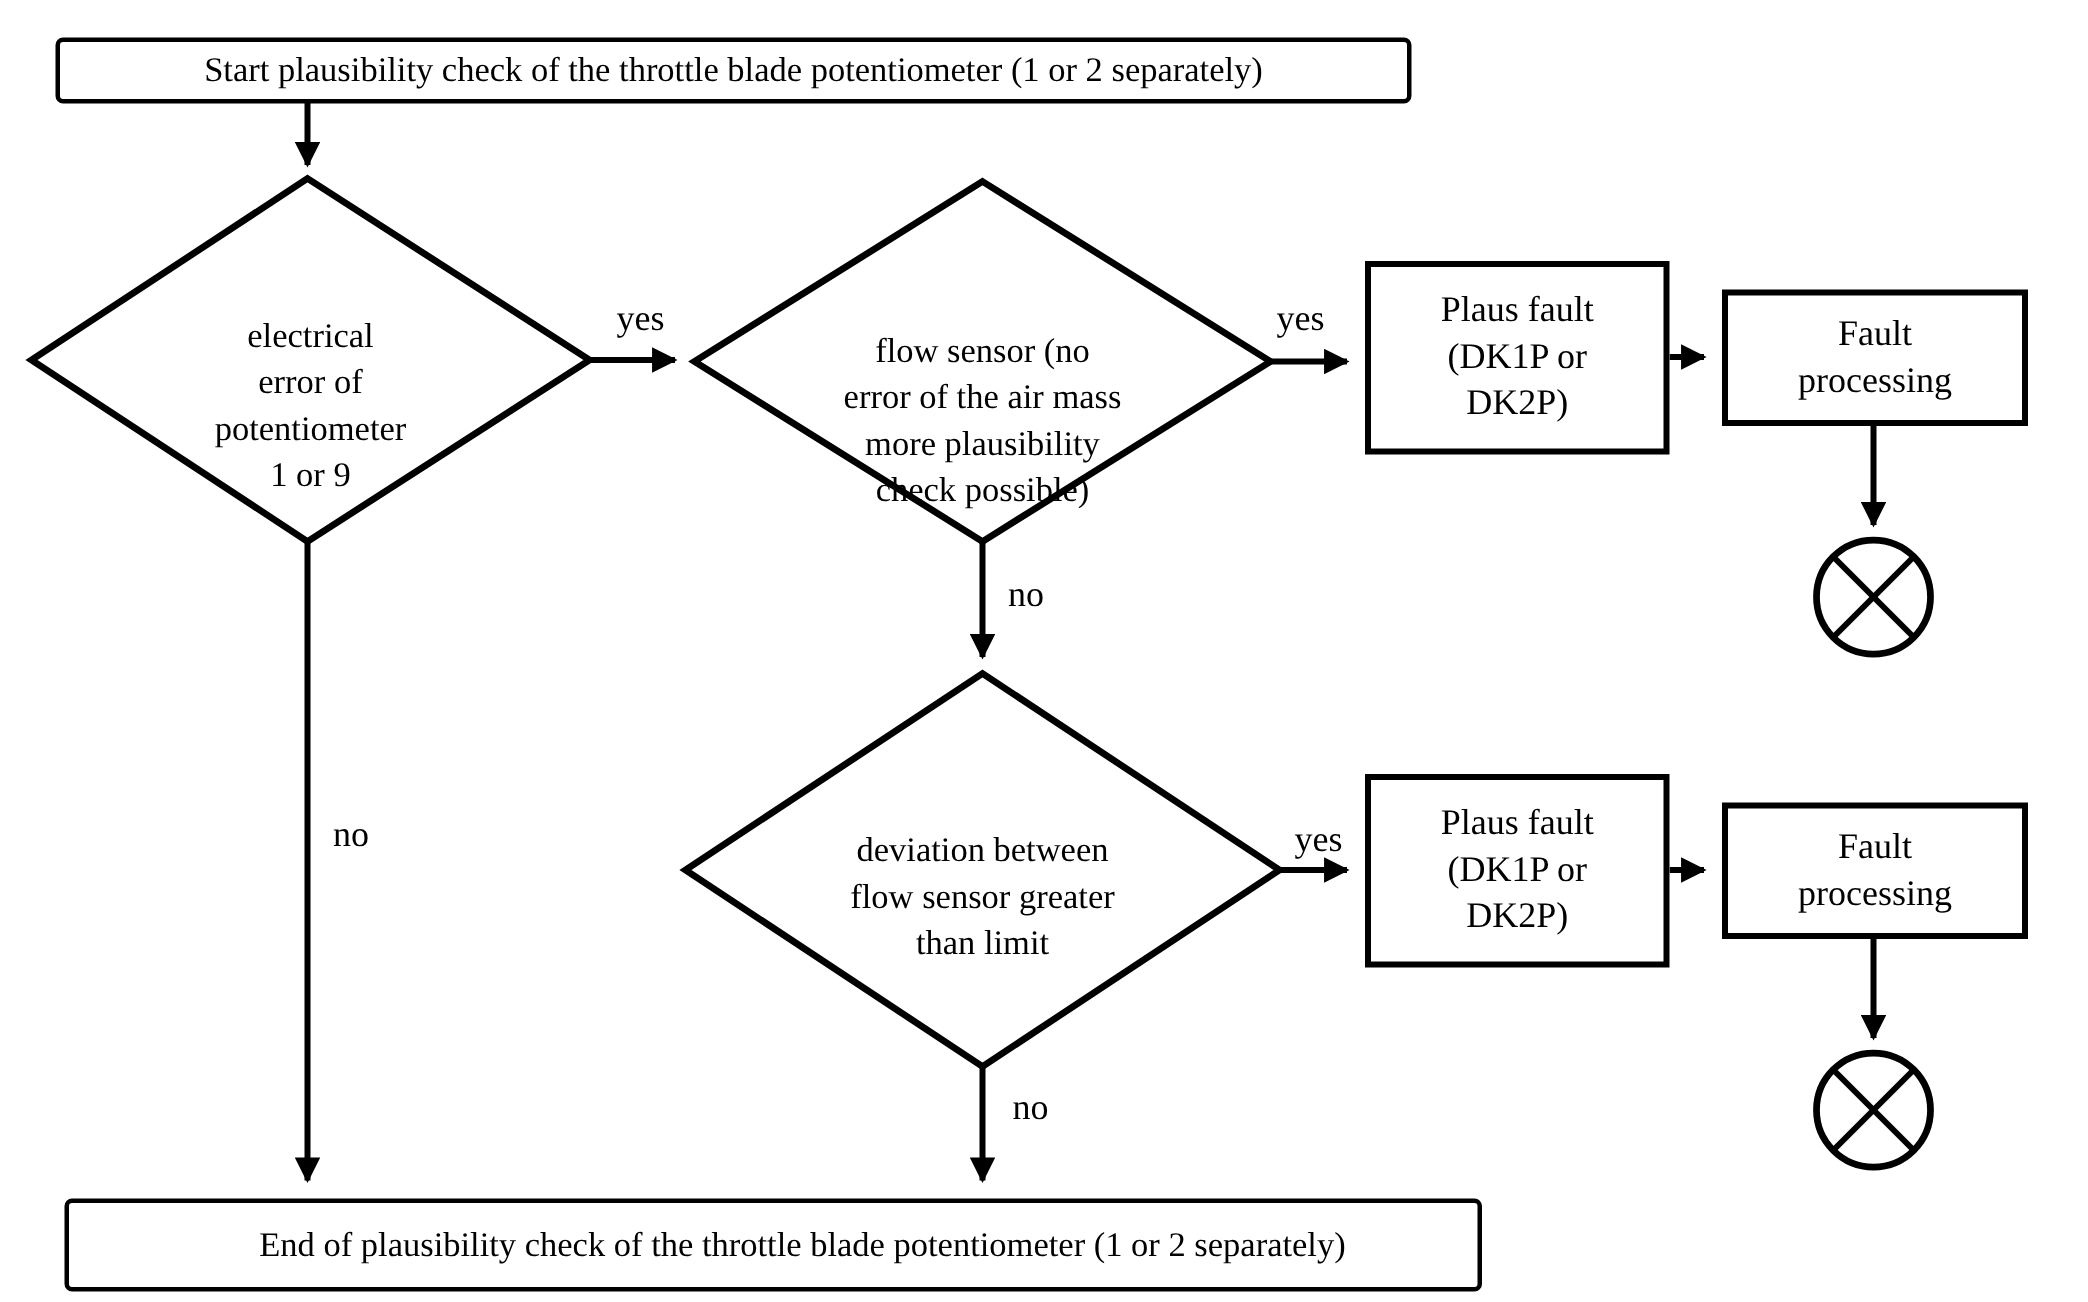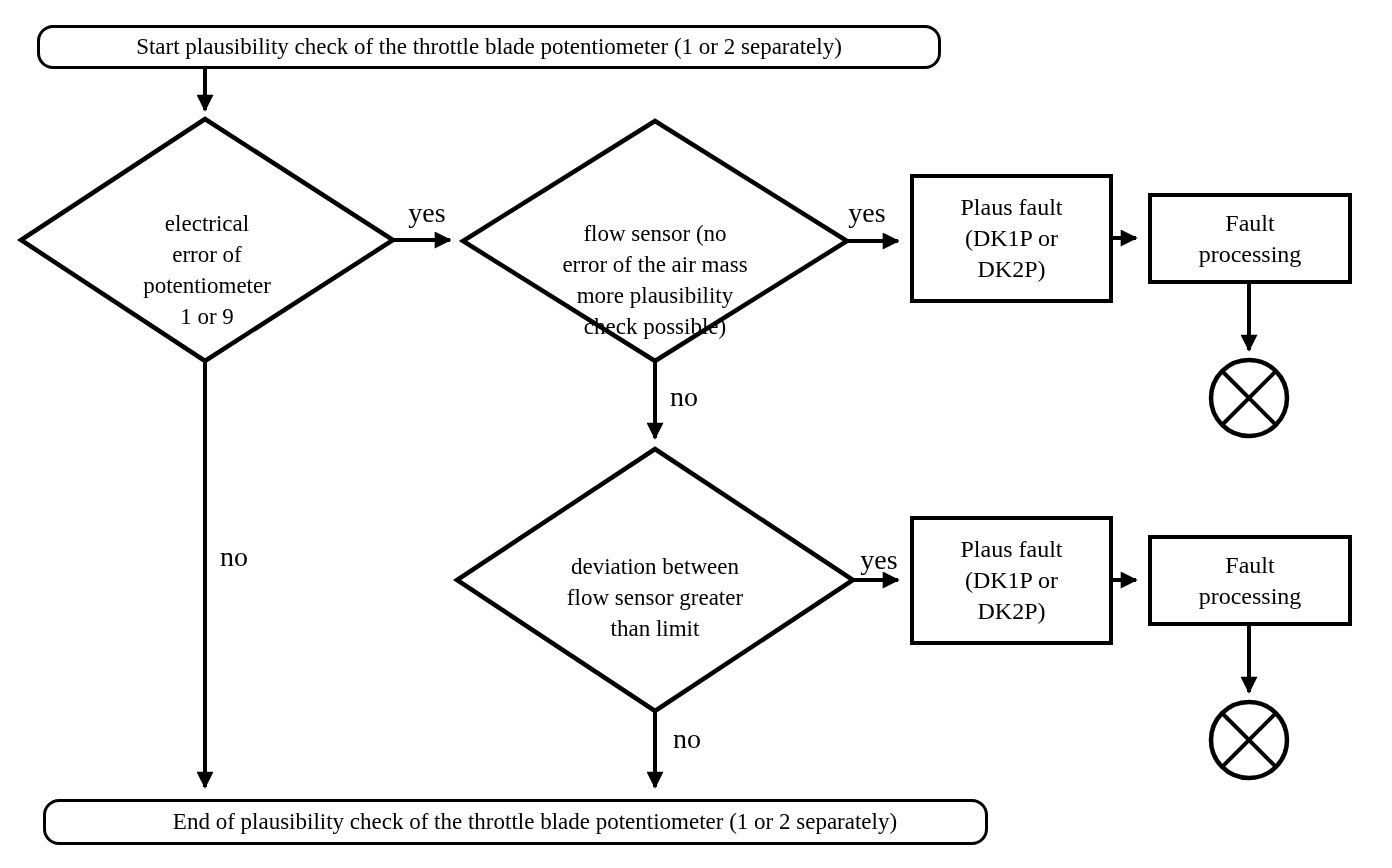--- a/index.html
+++ b/index.html
@@ -30,37 +30,37 @@
     display: flex;
     flex-direction: column;
     align-items: center;
     justify-content: center;
     text-align: center;
     line-height: 31px;
     font-size: 24px;
   }
   .terminator {
     border: 3px solid #000000;
-    border-radius: 16px;
+    border-radius: 5px;
     font-size: 23px;
     line-height: 26px;
   }
   .process {
     border: 4px solid #000000;
   }
   .diamond-label {
     position: absolute;
     text-align: center;
     font-size: 23px;
     line-height: 31px;
     margin-top: 36px;
   }
   .edge-label {
     position: absolute;
-    font-size: 28px;
+    font-size: 24px;
     text-align: center;
     line-height: 26px;
   }
   .stroke-line {
     stroke: #000000;
     stroke-width: 4;
     fill: none;
   }
   .stroke-shape {
     stroke: #000000;
@@ -105,21 +105,21 @@
       <circle class="stroke-shape" cx="1249" cy="740" r="38"></circle>
       <line class="stroke-line" x1="1222" y1="713" x2="1276" y2="767"></line>
       <line class="stroke-line" x1="1276" y1="713" x2="1222" y2="767"></line>
     </g>
   </svg>
 
   <div class="node terminator" style="left:37px; top:25px; width:904px; height:44px;">
     <span>Start plausibility check of the throttle blade potentiometer (1 or 2 separately)</span>
   </div>
 
-  <div class="node terminator" style="left:43px; top:799px; width:945px; height:46px;padding-left:39px;">
+  <div class="node terminator" style="left:43px; top:799px; width:945px; height:62px;padding-left:39px;">
     <span>End of plausibility check of the throttle blade potentiometer (1 or 2 separately)</span>
   </div>
 
   <div class="diamond-label" style="left:92px; top:172px; width:230px;">
     <div>electrical</div>
     <div>error of</div>
     <div>potentiometer</div>
     <div>1 or 9</div>
   </div>
 

